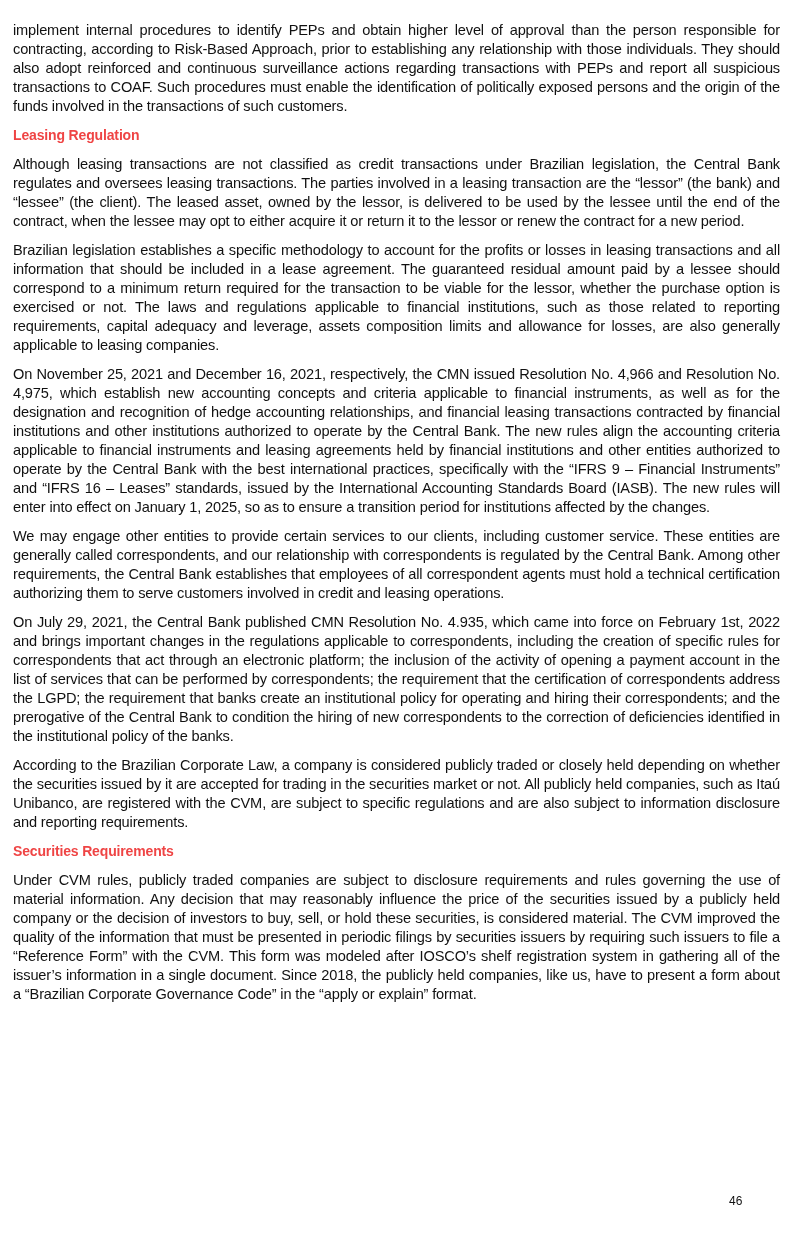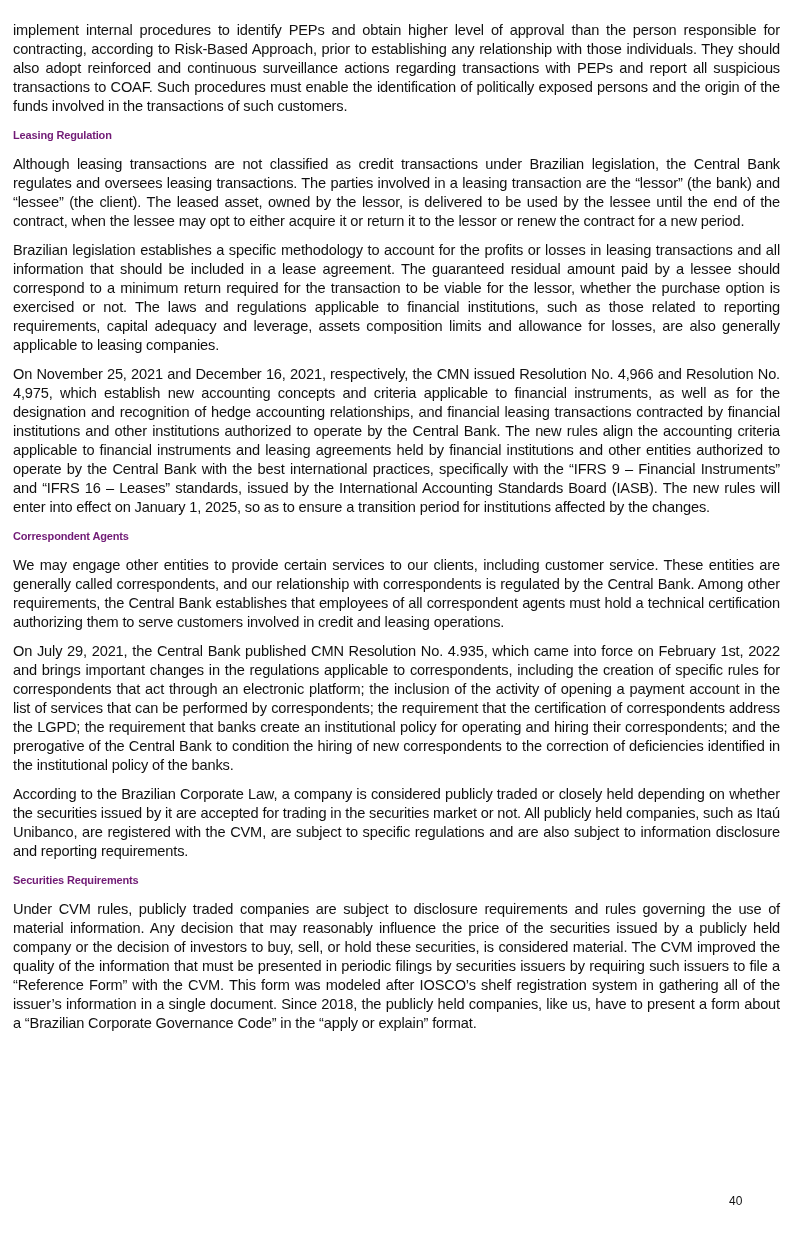--- a/index.html
+++ b/index.html
@@ -11,44 +11,43 @@
     width: 771px;
     font-family: "Liberation Sans", sans-serif;
     font-size: 14.6px;
     line-height: 19px;
     color: #111111;
     letter-spacing: -0.15px;
   }
   p { margin: 0 4px 10px 0; text-align: justify; text-align-last: left; }
   h2 {
     margin: 0 0 10px 0;
-    font-size: 11px;
+    font-size: 14px;
     font-weight: bold;
     line-height: 19px;
-    color: #701a75;
+    color: #ef4444;
   }
   .page-number {
     position: absolute;
     left: 729px;
     top: 1194px;
     font-family: "Liberation Sans", sans-serif;
     font-size: 12px;
     color: #111111;
   }
 </style>
 </head>
 <body>
 
 <div class="page">
   <p>implement internal procedures to identify PEPs and obtain higher level of approval than the person responsible for contracting, according to Risk-Based Approach, prior to establishing any relationship with those individuals. They should also adopt reinforced and continuous surveillance actions regarding transactions with PEPs and report all suspicious transactions to COAF. Such procedures must enable the identification of politically exposed persons and the origin of the funds involved in the transactions of such customers.</p>
   <h2>Leasing Regulation</h2>
   <p>Although leasing transactions are not classified as credit transactions under Brazilian legislation, the Central Bank regulates and oversees leasing transactions. The parties involved in a leasing transaction are the “lessor” (the bank) and “lessee” (the client). The leased asset, owned by the lessor, is delivered to be used by the lessee until the end of the contract, when the lessee may opt to either acquire it or return it to the lessor or renew the contract for a new period.</p>
   <p>Brazilian legislation establishes a specific methodology to account for the profits or losses in leasing transactions and all information that should be included in a lease agreement. The guaranteed residual amount paid by a lessee should correspond to a minimum return required for the transaction to be viable for the lessor, whether the purchase option is exercised or not. The laws and regulations applicable to financial institutions, such as those related to reporting requirements, capital adequacy and leverage, assets composition limits and allowance for losses, are also generally applicable to leasing companies.</p>
   <p>On November 25, 2021 and December 16, 2021, respectively, the CMN issued Resolution No. 4,966 and Resolution No. 4,975, which establish new accounting concepts and criteria applicable to financial instruments, as well as for the designation and recognition of hedge accounting relationships, and financial leasing transactions contracted by financial institutions and other institutions authorized to operate by the Central Bank. The new rules align the accounting criteria applicable to financial instruments and leasing agreements held by financial institutions and other entities authorized to operate by the Central Bank with the best international practices, specifically with the “IFRS 9 – Financial Instruments” and “IFRS 16 – Leases” standards, issued by the International Accounting Standards Board (IASB). The new rules will enter into effect on January 1, 2025, so as to ensure a transition period for institutions affected by the changes.</p>
-  <h2>Correspondent Agents</h2>
   <p>We may engage other entities to provide certain services to our clients, including customer service. These entities are generally called correspondents, and our relationship with correspondents is regulated by the Central Bank. Among other requirements, the Central Bank establishes that employees of all correspondent agents must hold a technical certification authorizing them to serve customers involved in credit and leasing operations.</p>
   <p>On July 29, 2021, the Central Bank published CMN Resolution No. 4.935, which came into force on February 1st, 2022 and brings important changes in the regulations applicable to correspondents, including the creation of specific rules for correspondents that act through an electronic platform; the inclusion of the activity of opening a payment account in the list of services that can be performed by correspondents; the requirement that the certification of correspondents address the LGPD; the requirement that banks create an institutional policy for operating and hiring their correspondents; and the prerogative of the Central Bank to condition the hiring of new correspondents to the correction of deficiencies identified in the institutional policy of the banks.</p>
   <p>According to the Brazilian Corporate Law, a company is considered publicly traded or closely held depending on whether the securities issued by it are accepted for trading in the securities market or not. All publicly held companies, such as Itaú Unibanco, are registered with the CVM, are subject to specific regulations and are also subject to information disclosure and reporting requirements.</p>
   <h2>Securities Requirements</h2>
   <p>Under CVM rules, publicly traded companies are subject to disclosure requirements and rules governing the use of material information. Any decision that may reasonably influence the price of the securities issued by a publicly held company or the decision of investors to buy, sell, or hold these securities, is considered material. The CVM improved the quality of the information that must be presented in periodic filings by securities issuers by requiring such issuers to file a “Reference Form” with the CVM. This form was modeled after IOSCO’s shelf registration system in gathering all of the issuer’s information in a single document. Since 2018, the publicly held companies, like us, have to present a form about a “Brazilian Corporate Governance Code” in the “apply or explain” format.</p>
 </div>
 
-<div class="page-number">40</div>
+<div class="page-number">46</div>
 
 </body></html>

